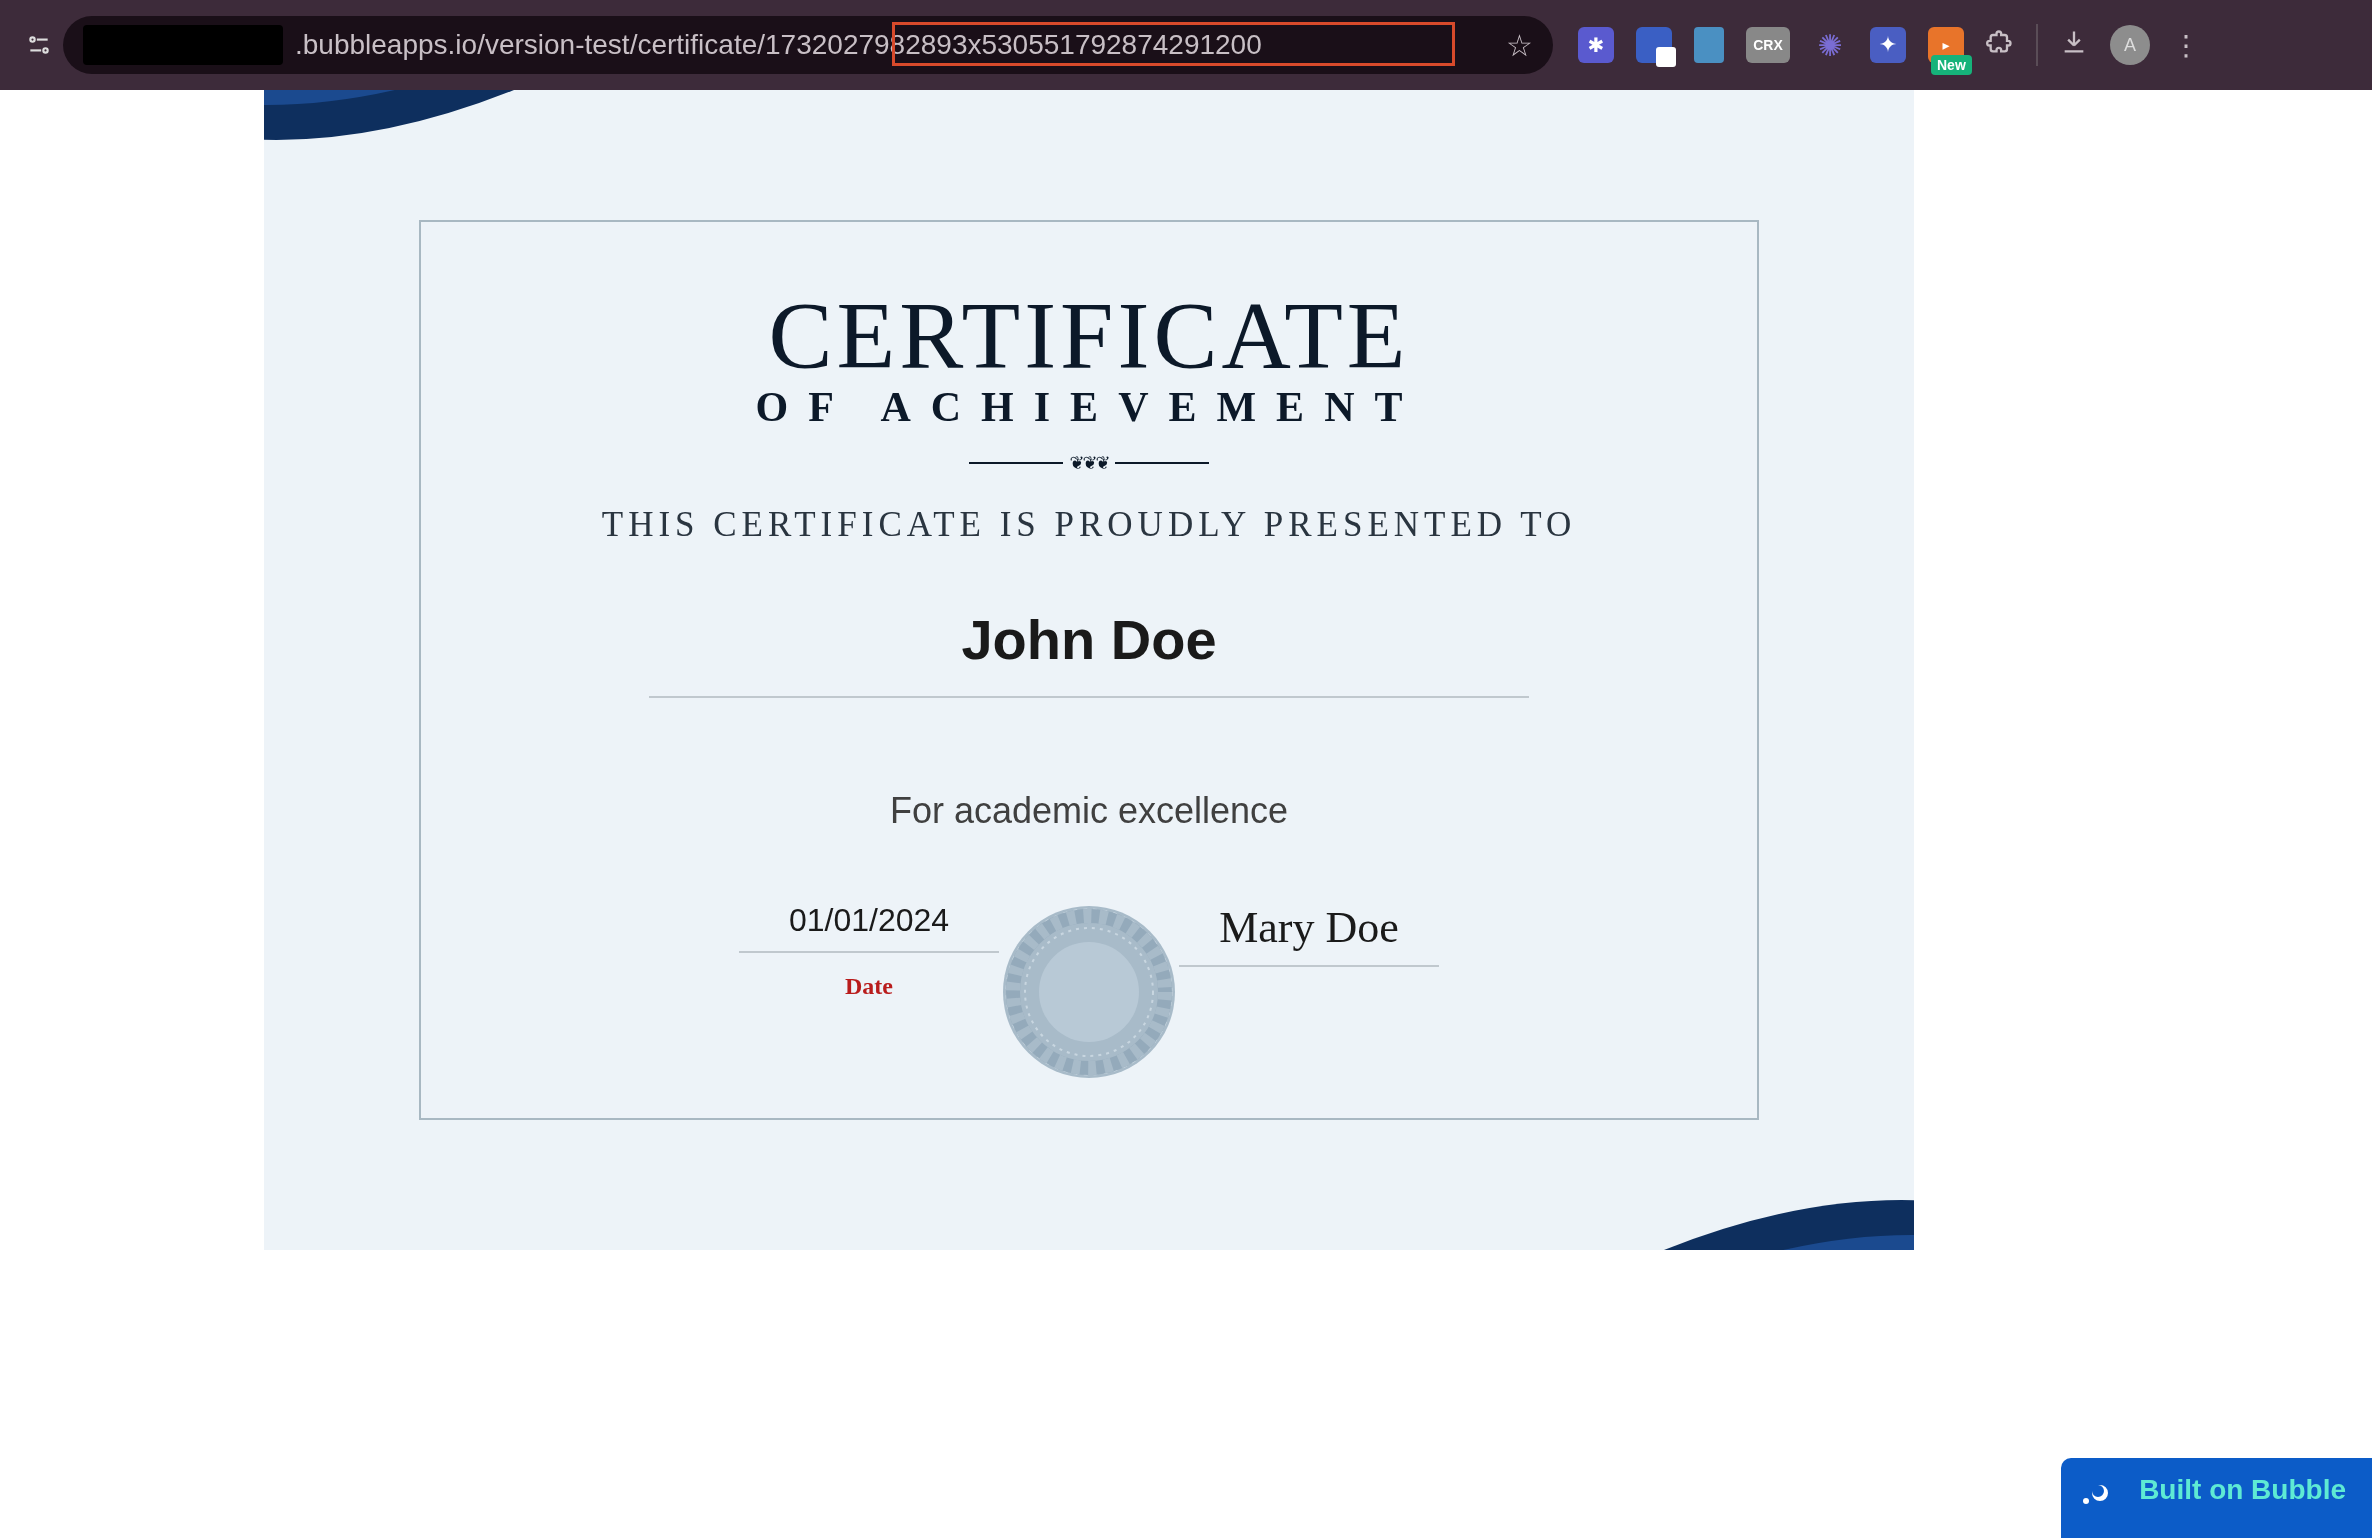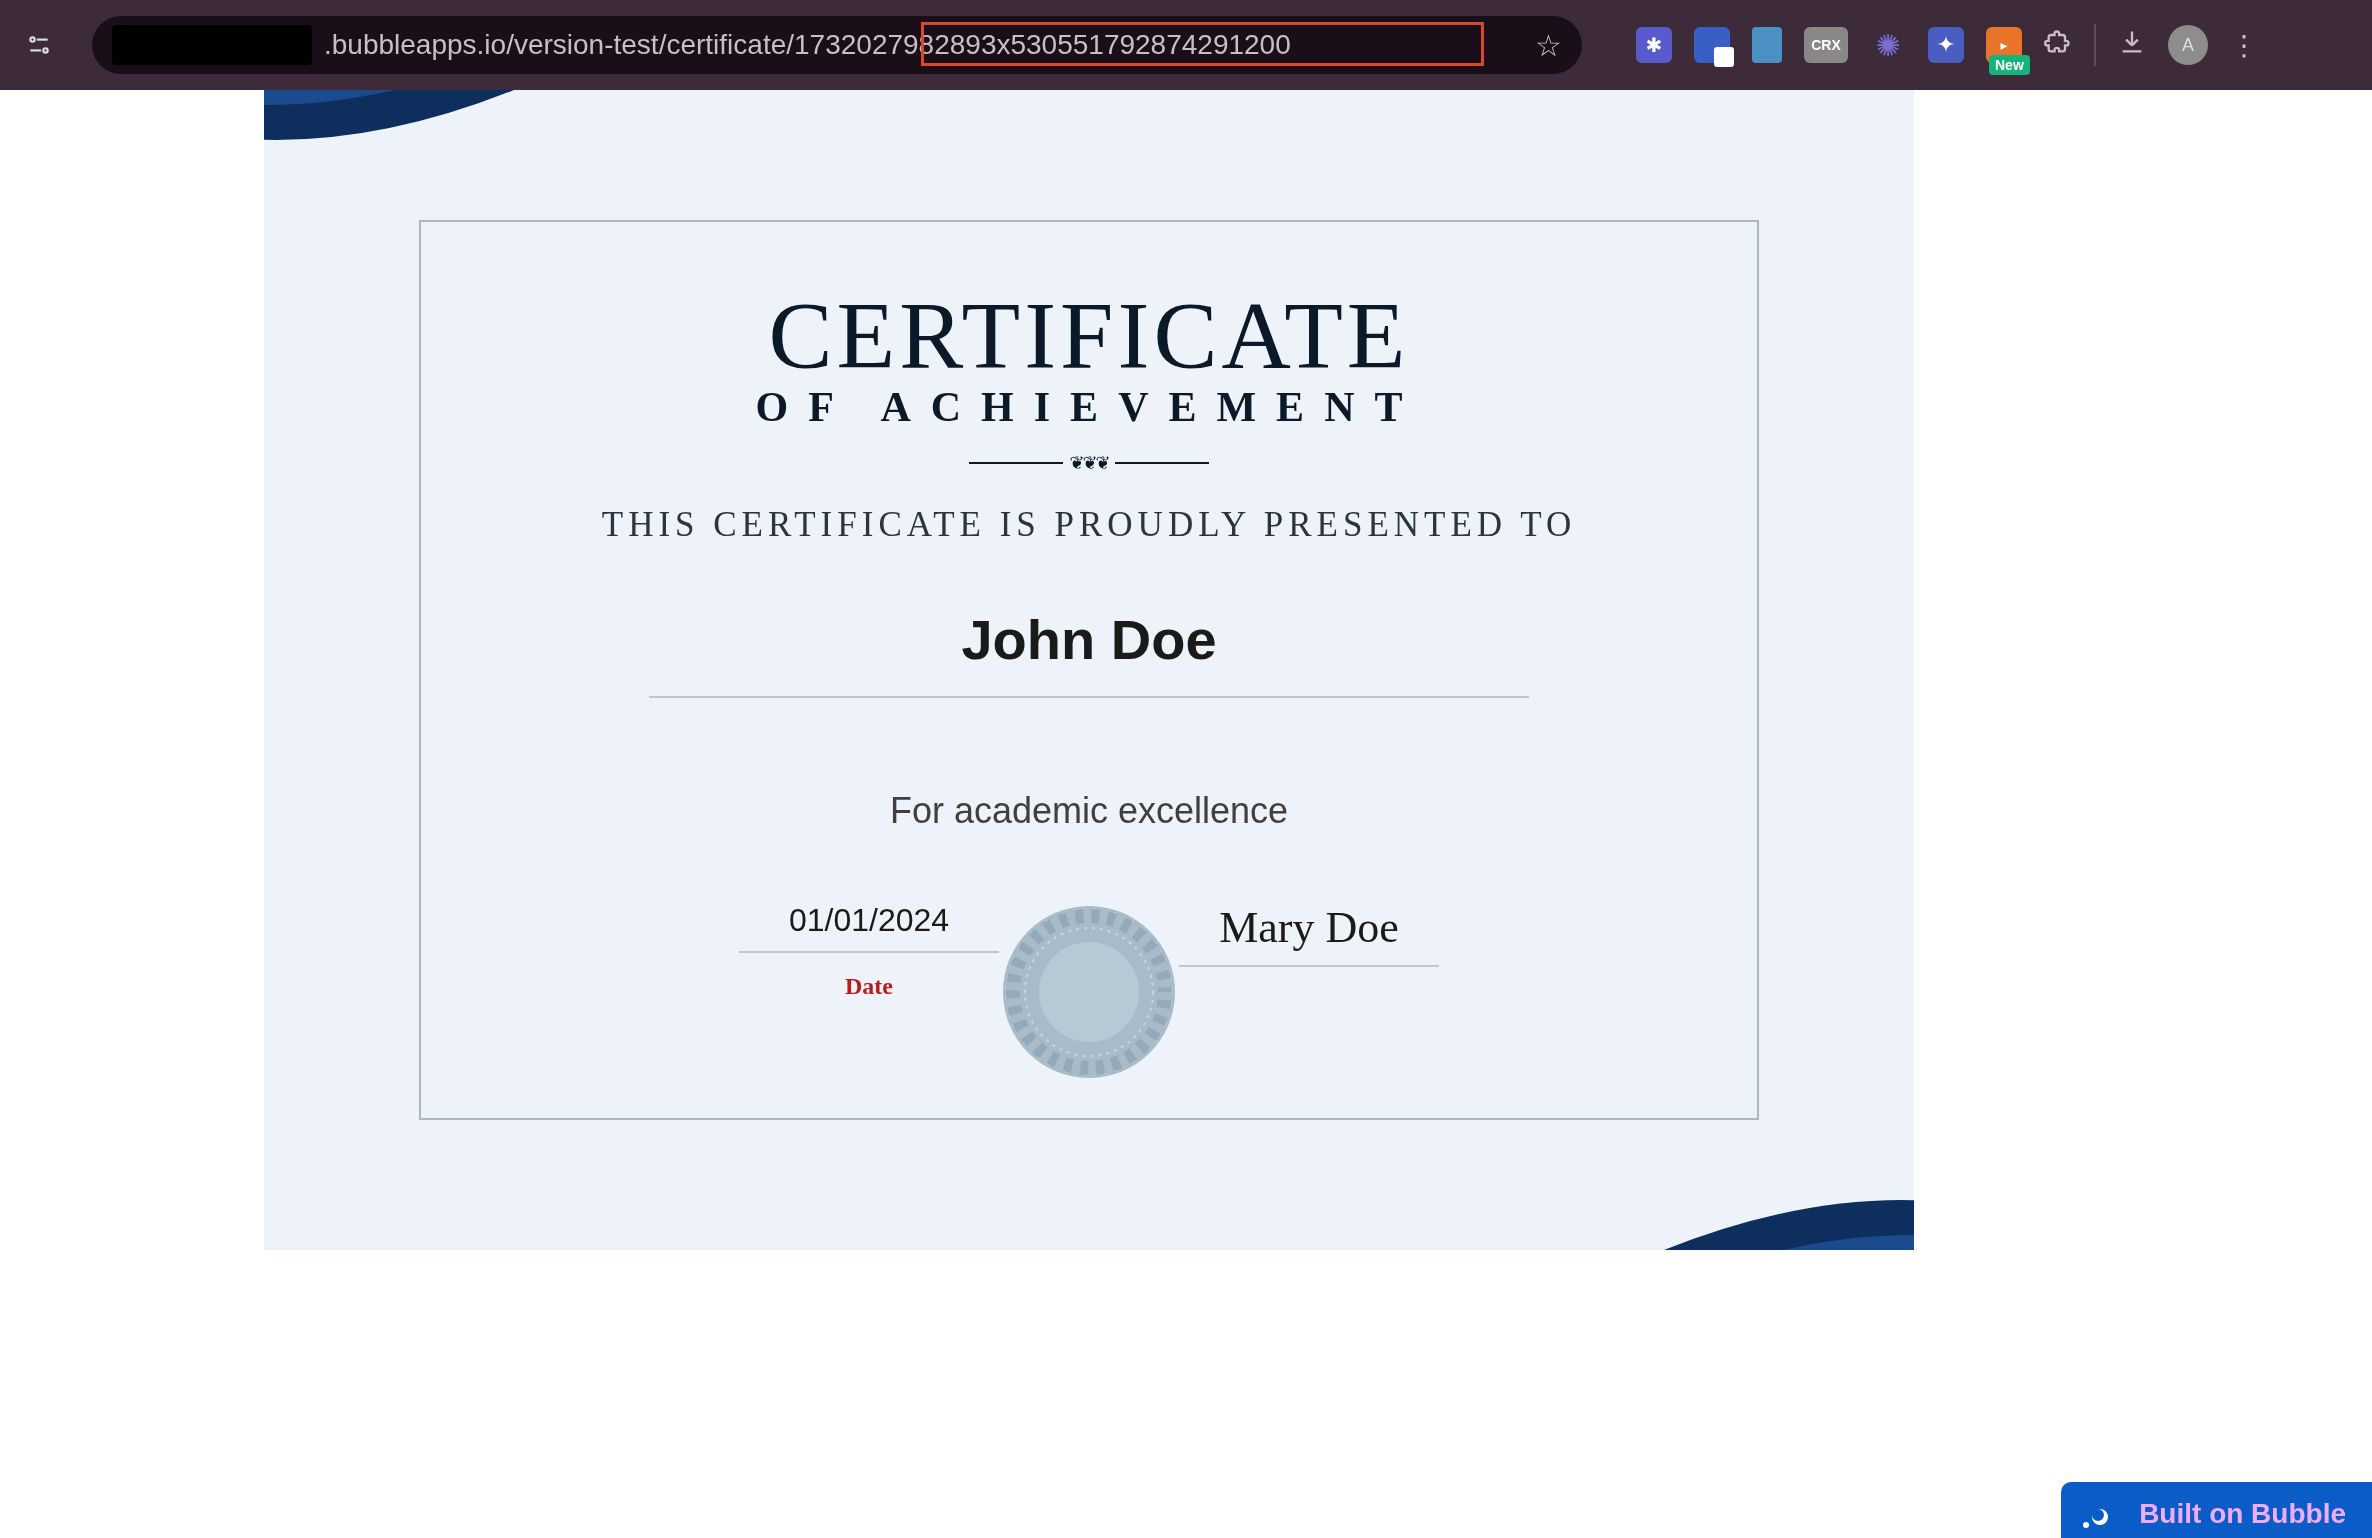--- a/index.html
+++ b/index.html
@@ -11,21 +11,21 @@
       overflow: hidden;
     }
     
     
     .browser-bar {
       background: #3d2b3a;
       height: 90px;
       display: flex;
       align-items: center;
       padding: 0 20px;
-      gap: 34px;
+      gap: 5px;
     }
     .site-controls {
       width: 38px;
       height: 38px;
       display: flex;
       align-items: center;
       justify-content: center;
       color: #ddd;
       font-size: 22px;
     }
@@ -254,24 +254,24 @@
       width: 180px;
       height: 180px;
     }
     
     
     .bubble-badge {
       position: absolute;
       right: 0px;
       bottom: 0px;
       background: #0c5cc8;
-      color: #f0abfc;
+      color: #5eead4;
       font-size: 28px;
       font-weight: 600;
-      padding: 16px 26px 8px 20px;
+      padding: 16px 26px 32px 20px;
       border-radius: 10px 0 0 0;
       display: flex;
       align-items: center;
       gap: 26px;
     }
     .bubble-logo {
       width: 32px;
       height: 32px;
       display:flex;
       align-items:center;

